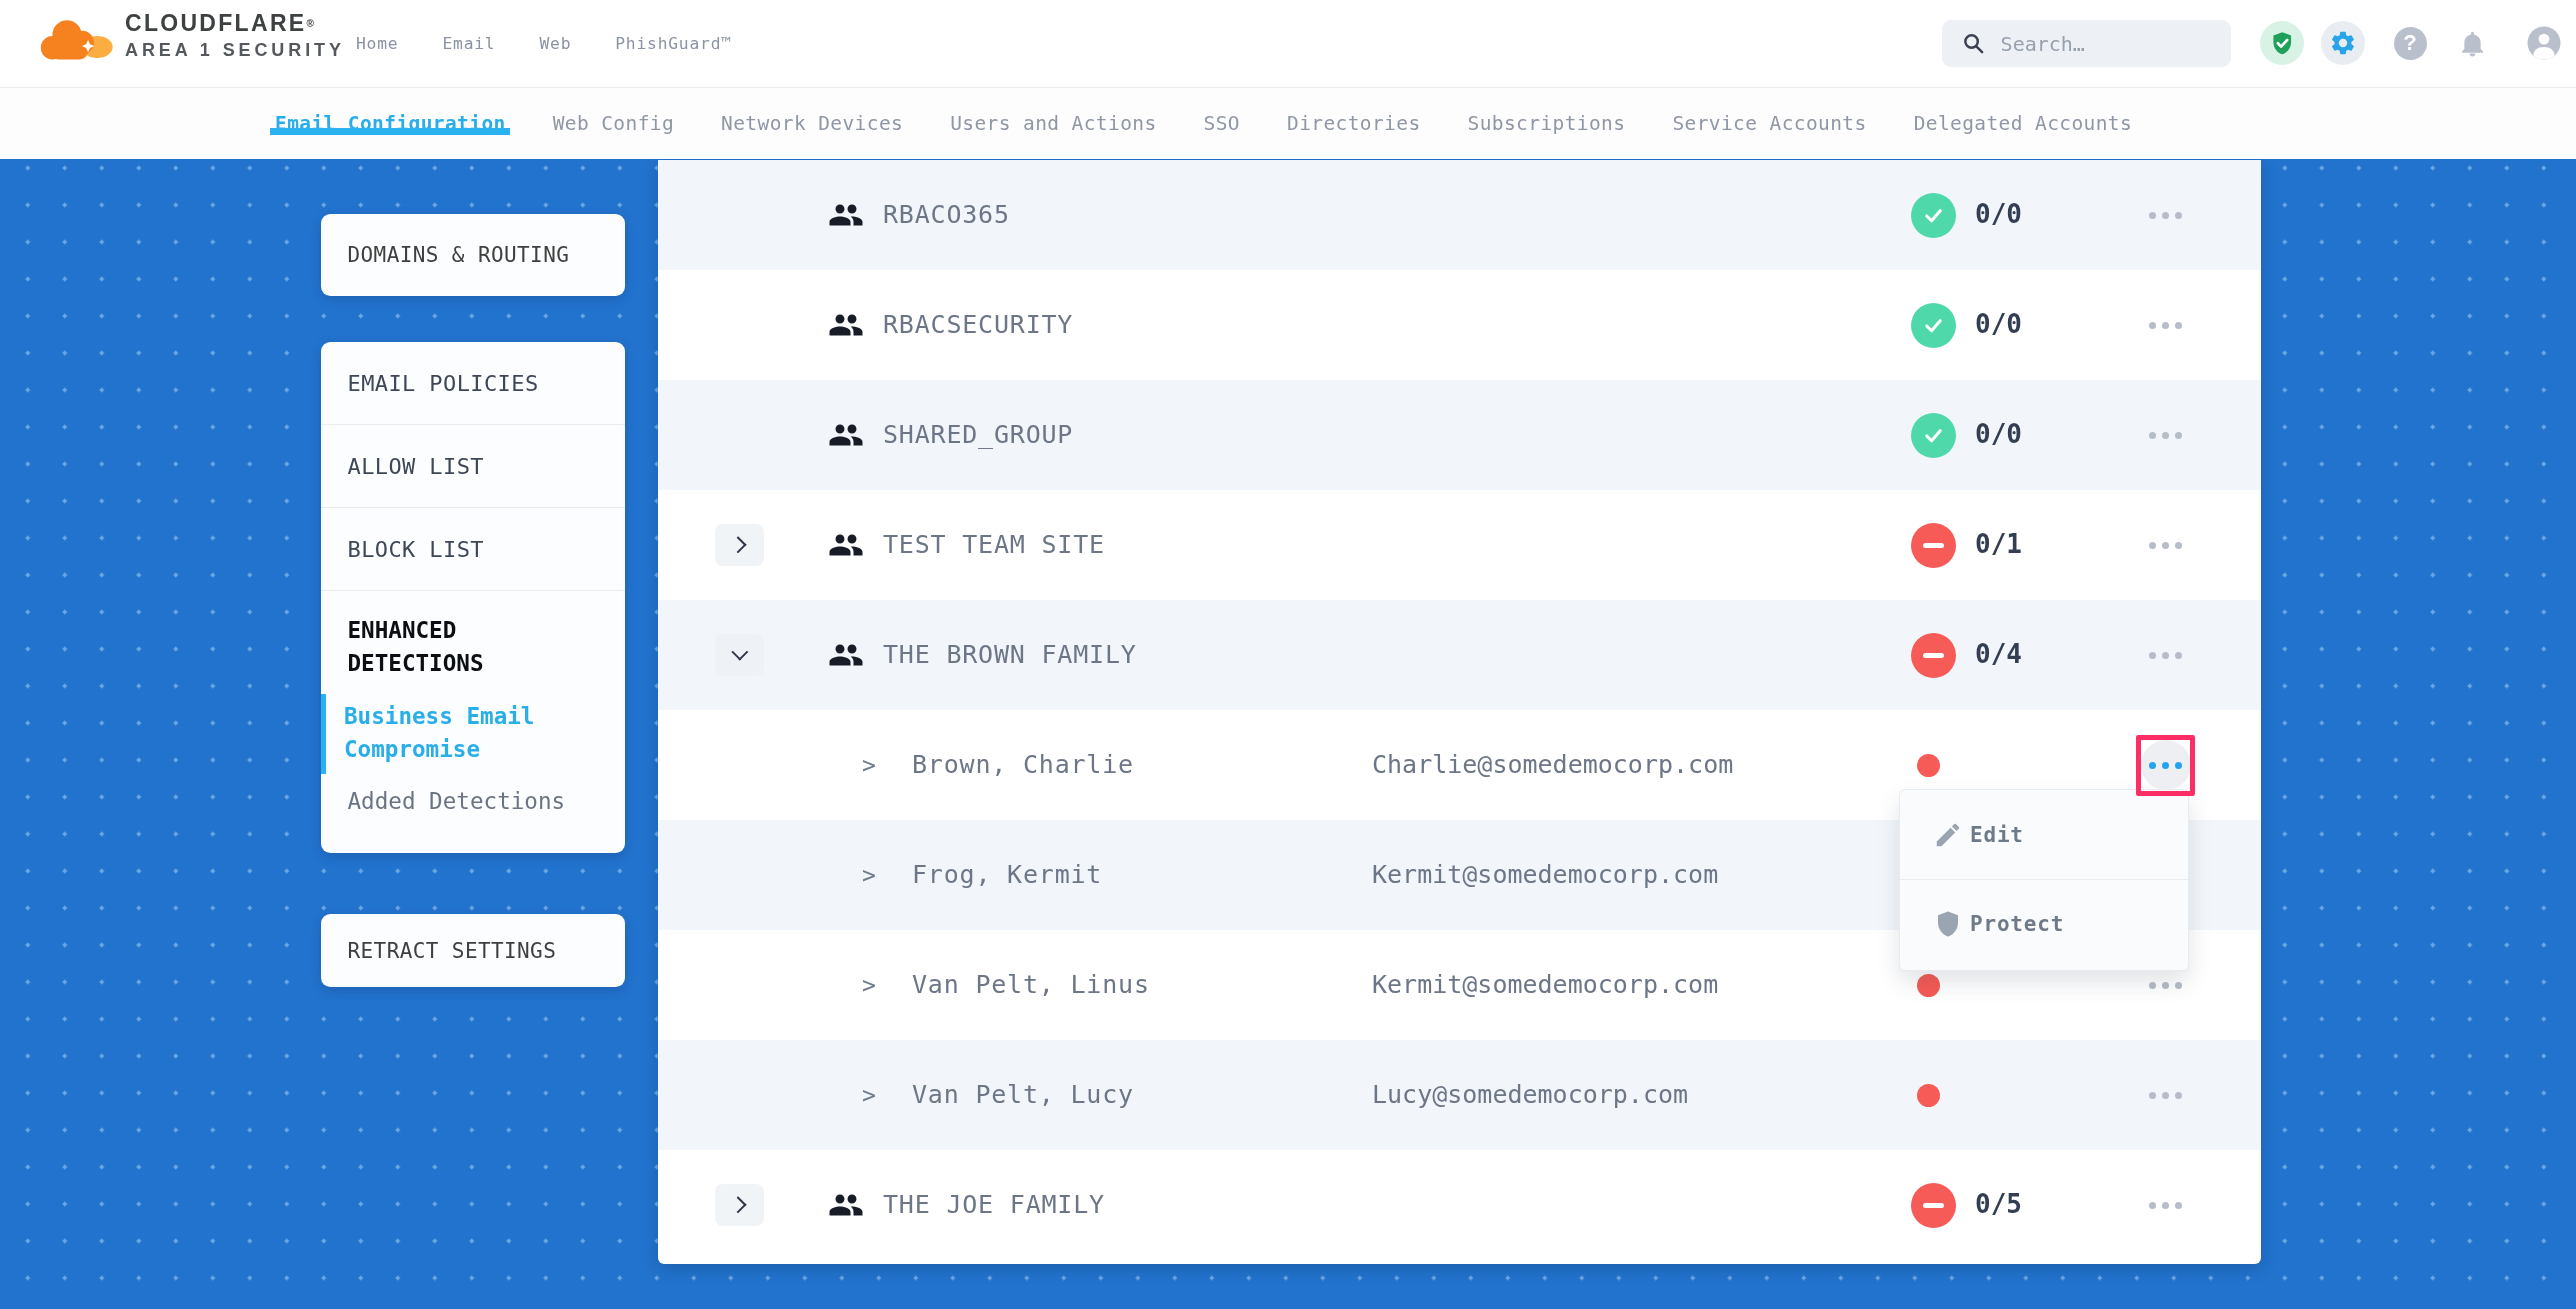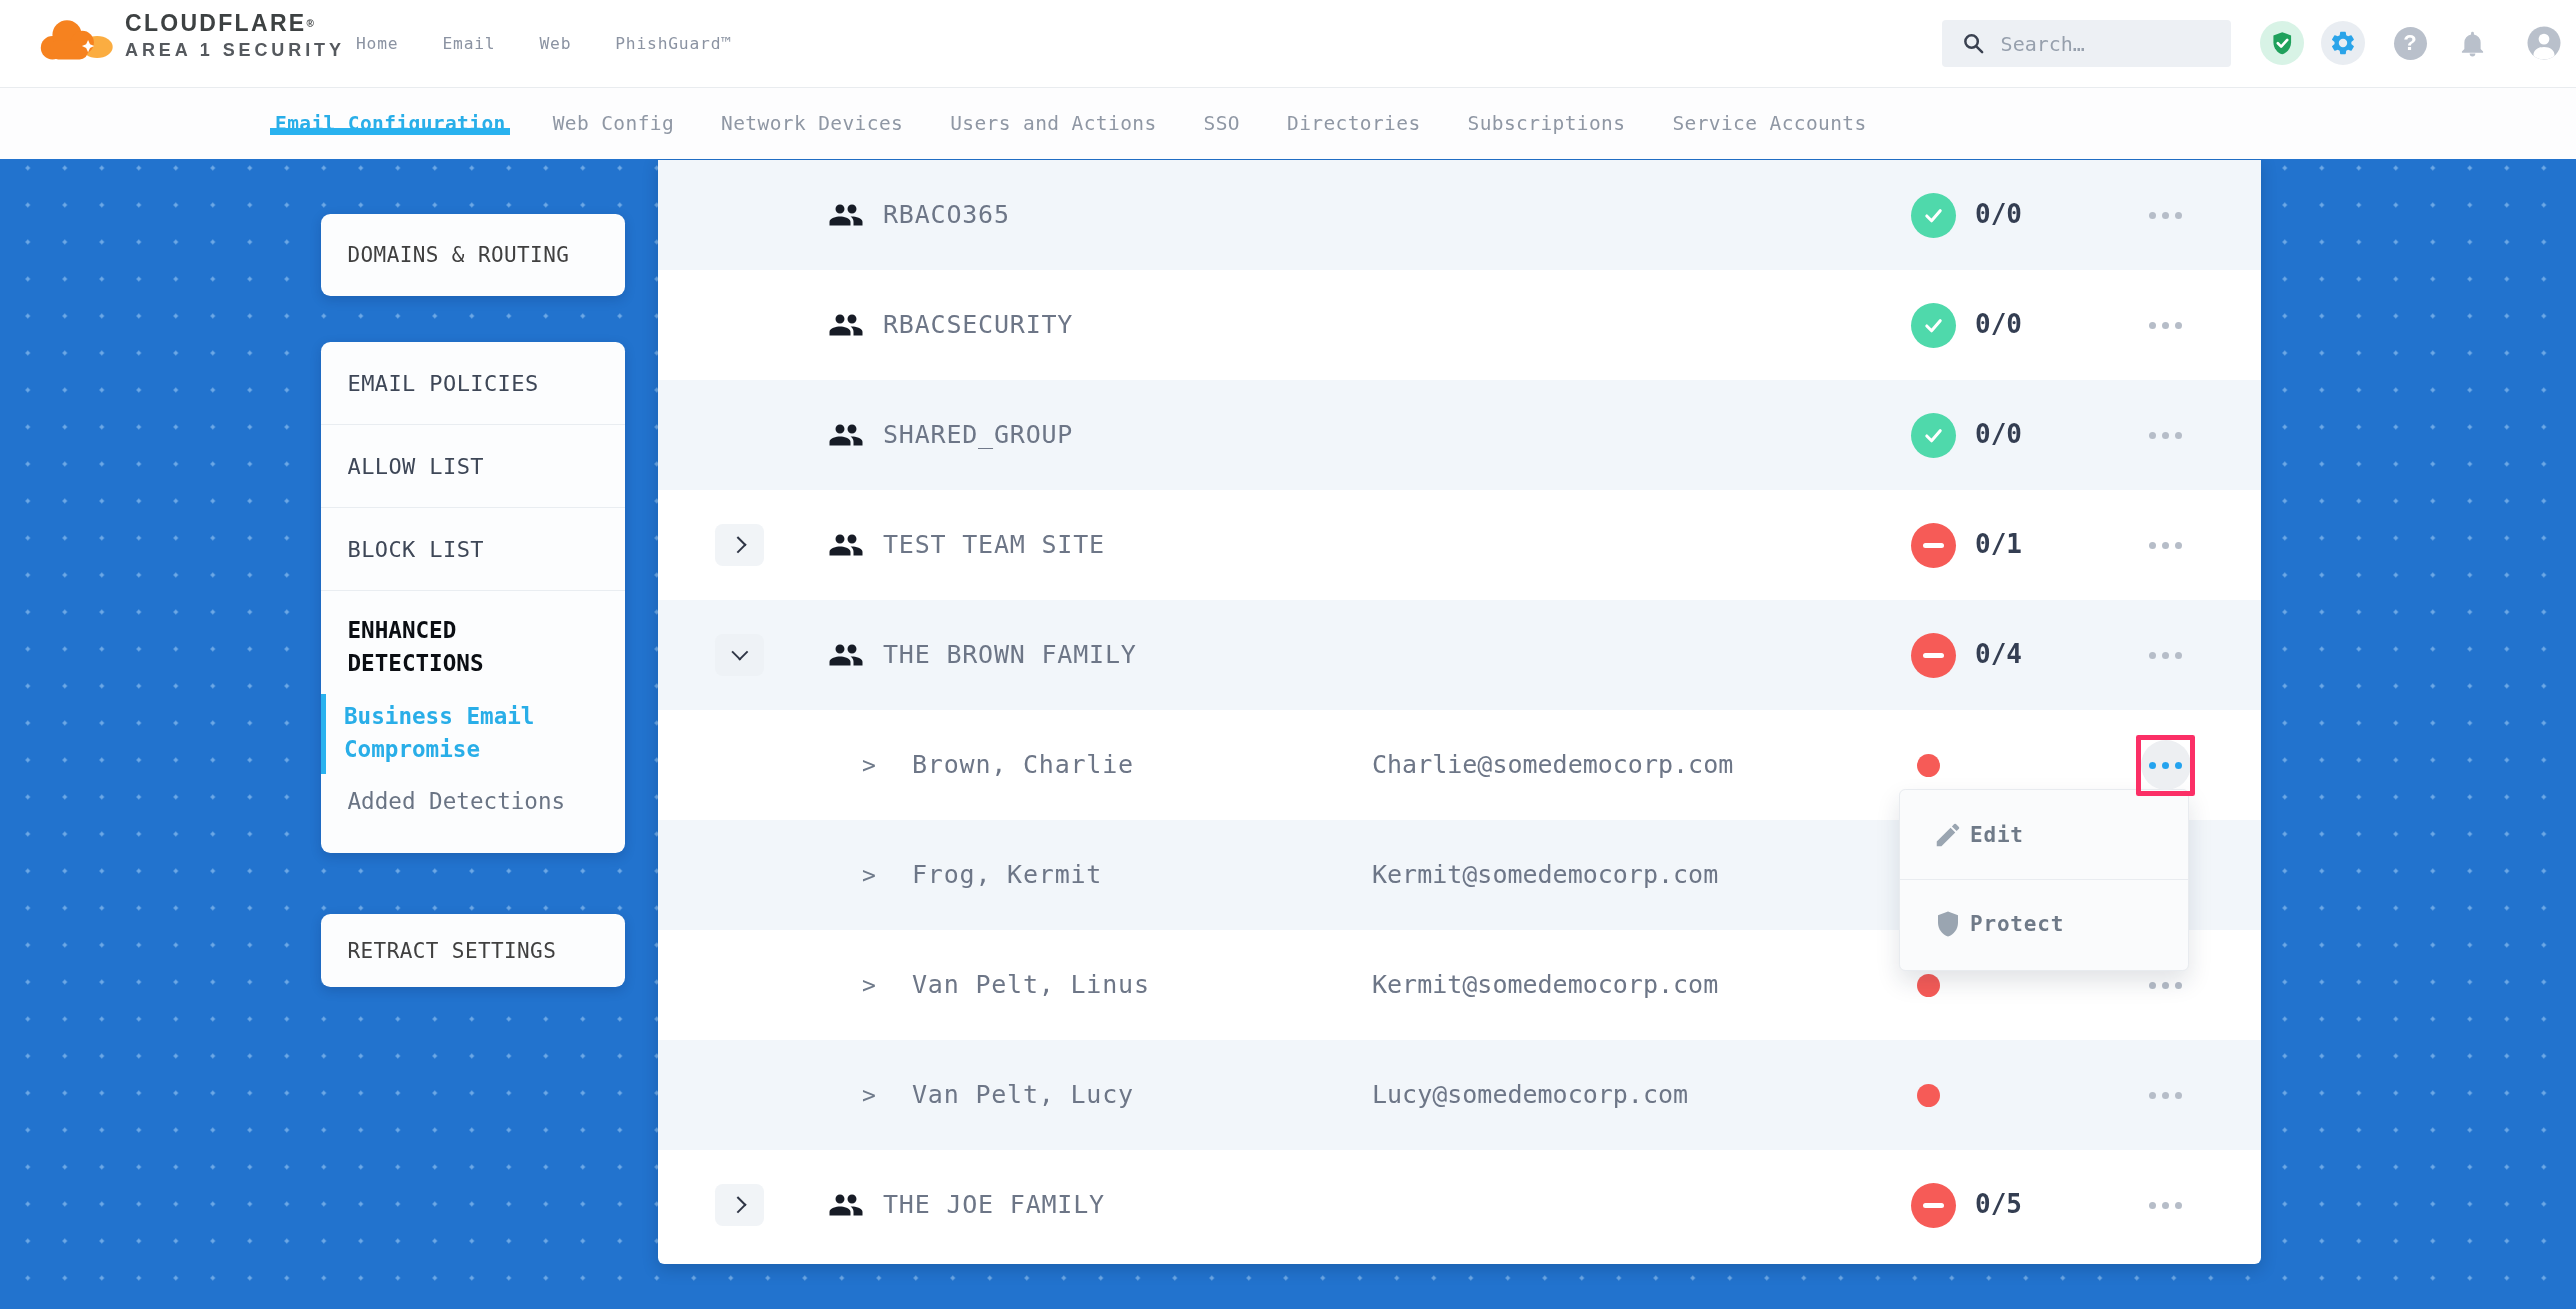--- a/index.html
+++ b/index.html
@@ -11,21 +11,21 @@
   .logo { position:absolute; left:33px; top:7.8px; display:flex; align-items:flex-start; }
   .logo-cloud { width:81px; height:48px; margin-top:6.2px; }
   .logo-text { margin-left:11px; font-family:"Liberation Sans",sans-serif; }
   .logo-brand { font-size:23px; font-weight:bold; color:#3d4142; letter-spacing:2.3px; line-height:31px; }
   .logo-mark { font-size:10px; vertical-align:top; color:#3d4142; }
   .logo-product { font-size:18px; font-weight:bold; color:#55595e; letter-spacing:3.9px; line-height:23px; }
   .hnav { position:absolute; left:356px; top:0; height:87px; display:flex; align-items:center; gap:44px; }
   .hnav-link { font-size:16.3px; color:#8b93a2; letter-spacing:0.8px; cursor:pointer; background:none; border:none;
     font-family:inherit; }
   .search-pill { position:absolute; left:1942px; top:20px; width:289px; height:47px; background:#edf0f4;
-    border-radius:4px; display:flex; align-items:center; padding-left:20px; }
+    border-radius:9px; display:flex; align-items:center; padding-left:20px; }
   .search-pill svg { flex:0 0 auto; }
   .search-input { background:transparent; border:none; outline:none; margin-left:15.6px; width:195px;
     font-family:inherit; font-size:20px; color:#5a6374; }
   .search-input::placeholder { color:#97a0ad; }
   .hicon { position:absolute; top:21px; width:44px; height:44px; display:flex; align-items:center;
     justify-content:center; border-radius:50%; cursor:pointer; }
   .hicon.shield { left:2260px; background:#d8f3e6; }
   .hicon.gear   { left:2321px; background:#e9edf2; }
   .hicon.help   { left:2388px; }
   .hicon.bell   { left:2450px; }
@@ -179,20 +179,21 @@
 
 <div class="tabbar">
     <button class="tab active">Email Configuration</button>
     <button class="tab">Web Config</button>
     <button class="tab">Network Devices</button>
     <button class="tab">Users and Actions</button>
     <button class="tab">SSO</button>
     <button class="tab">Directories</button>
     <button class="tab">Subscriptions</button>
     <button class="tab">Service Accounts</button>
+    <button class="tab">Delegated Accounts</button>
   </div>
 
 <div class="content">
 
   <div class="side-card card-domains">
       <div class="side-item">DOMAINS &amp; ROUTING</div>
     </div>
   <div class="side-card card-policies">
       <div class="pol-item">EMAIL POLICIES</div>
       <div class="pol-item">ALLOW LIST</div>

